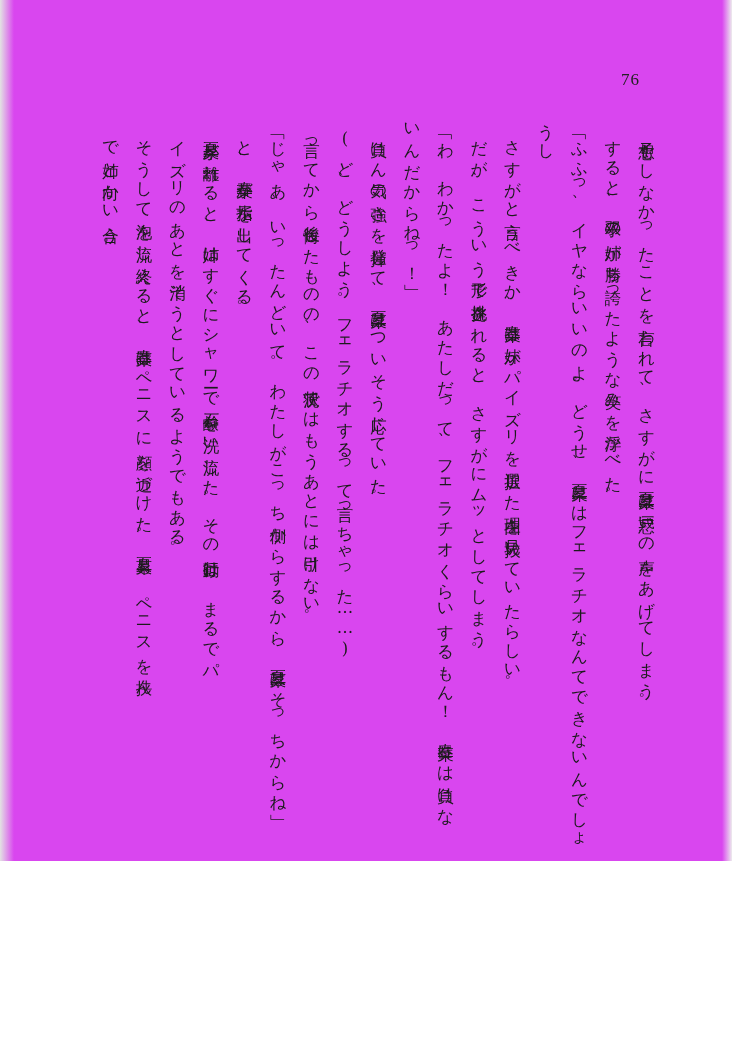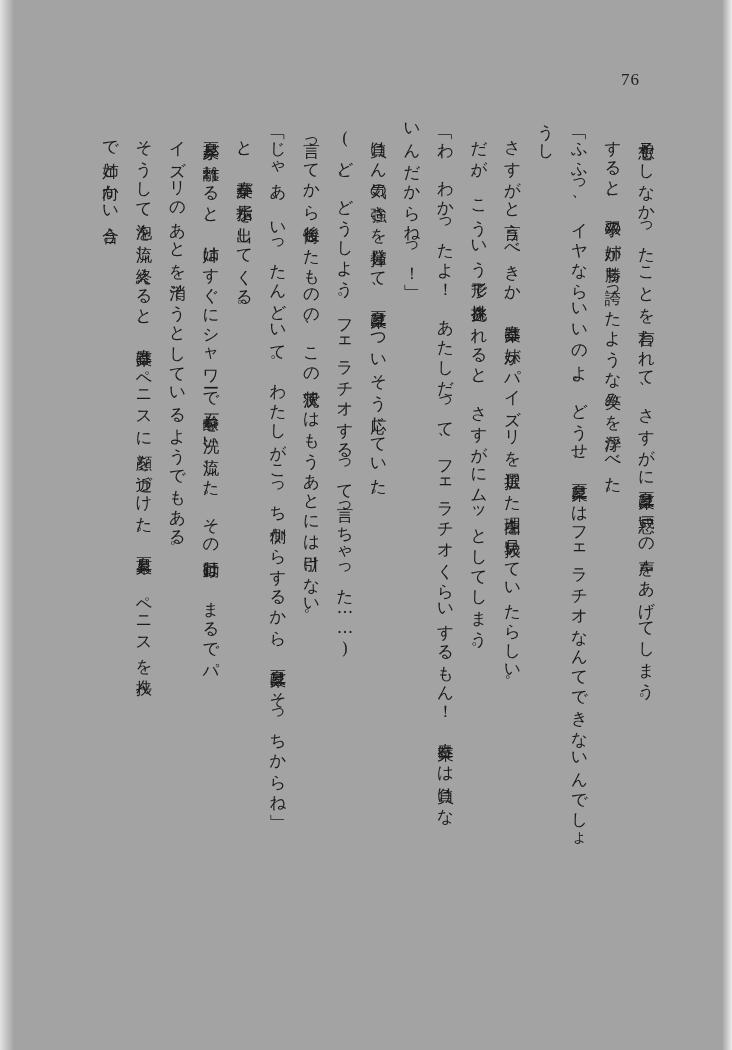--- a/index.html
+++ b/index.html
@@ -10,22 +10,22 @@
   body {
     width: 732px;
     height: 1050px;
     overflow: hidden;
     font-family: "Liberation Serif", "DejaVu Serif", serif;
     color: #1a1a1a;
   }
   #page {
     position: relative;
     width: 732px;
-    height: 1050px;
-    background: #a3a3a3;
+    height: 861px;
+    background: #d946ef;
     box-sizing: border-box;
   }
   
   #page::before {
     content: "";
     position: absolute;
     left: 0; top: 0;
     width: 14px; height: 100%;
     background: linear-gradient(to right, #e2e2e2, rgba(255,255,255,0));
     pointer-events: none;

